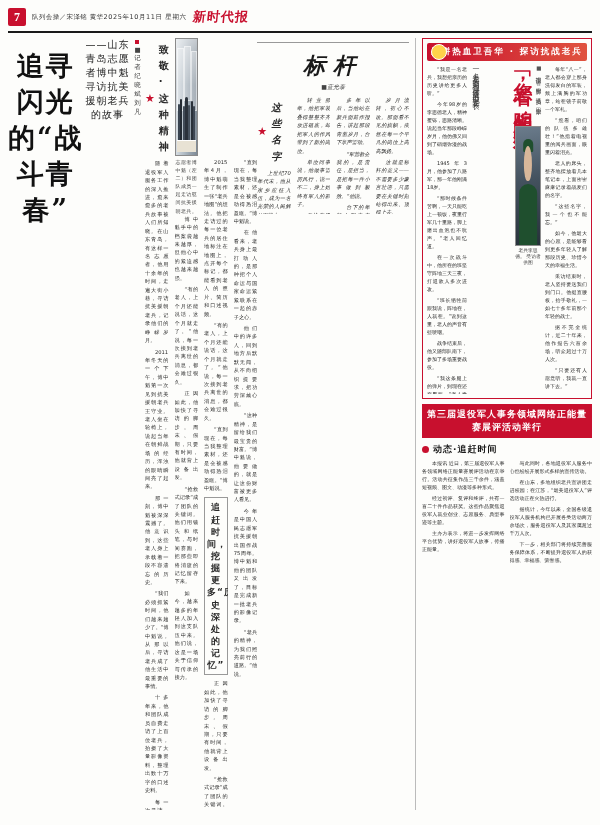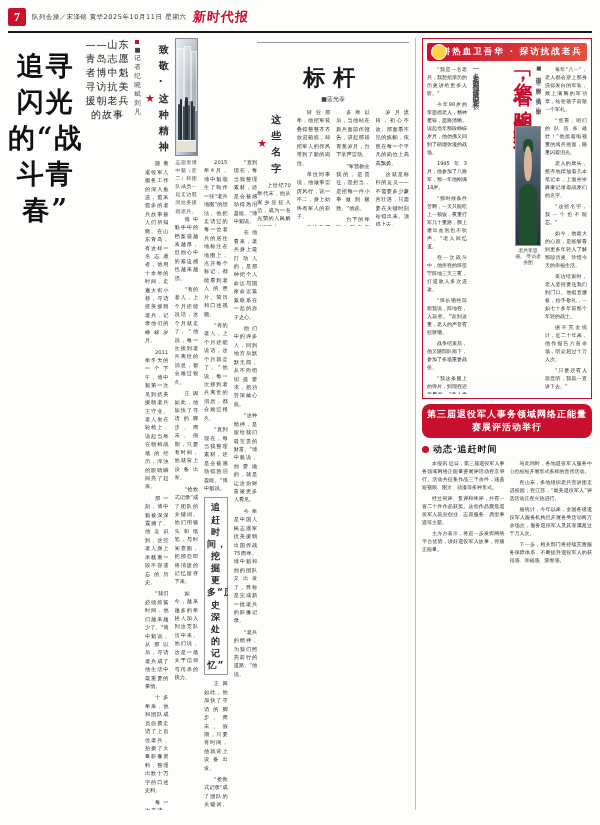--- a/index.html
+++ b/index.html
@@ -235,21 +235,22 @@
     color: #444;
     text-align: center;
     margin-top: 2px;
     letter-spacing: .4px;
   }
 
   
   .biaogan-wrap {
     border-top: 1px solid #999;
     margin-top: 4px;
-    padding-top: 16px;
+    padding-top: 4px;
+    font-style: italic;
   }
   .biaogan-title {
     text-align: center;
     font-size: 22px;
     font-weight: bold;
     letter-spacing: 8px;
     font-family: "DejaVu Serif", serif;
     margin: 4px 0 2px;
   }
   .biaogan-by {
@@ -380,21 +381,21 @@
 
   .red-strip {
     background: #c8102e;
     color: #fff;
     text-align: center;
     font-size: 9px;
     font-weight: bold;
     letter-spacing: 1px;
     padding: 4px 2px;
     margin-top: 5px;
-    border-radius: 8px;
+    border-radius: 0;
   }
   .news-head {
     display: flex;
     align-items: center;
     font-size: 9px;
     font-weight: bold;
     margin: 5px 0 3px;
     letter-spacing: 1px;
   }
   .news-head .dot {

